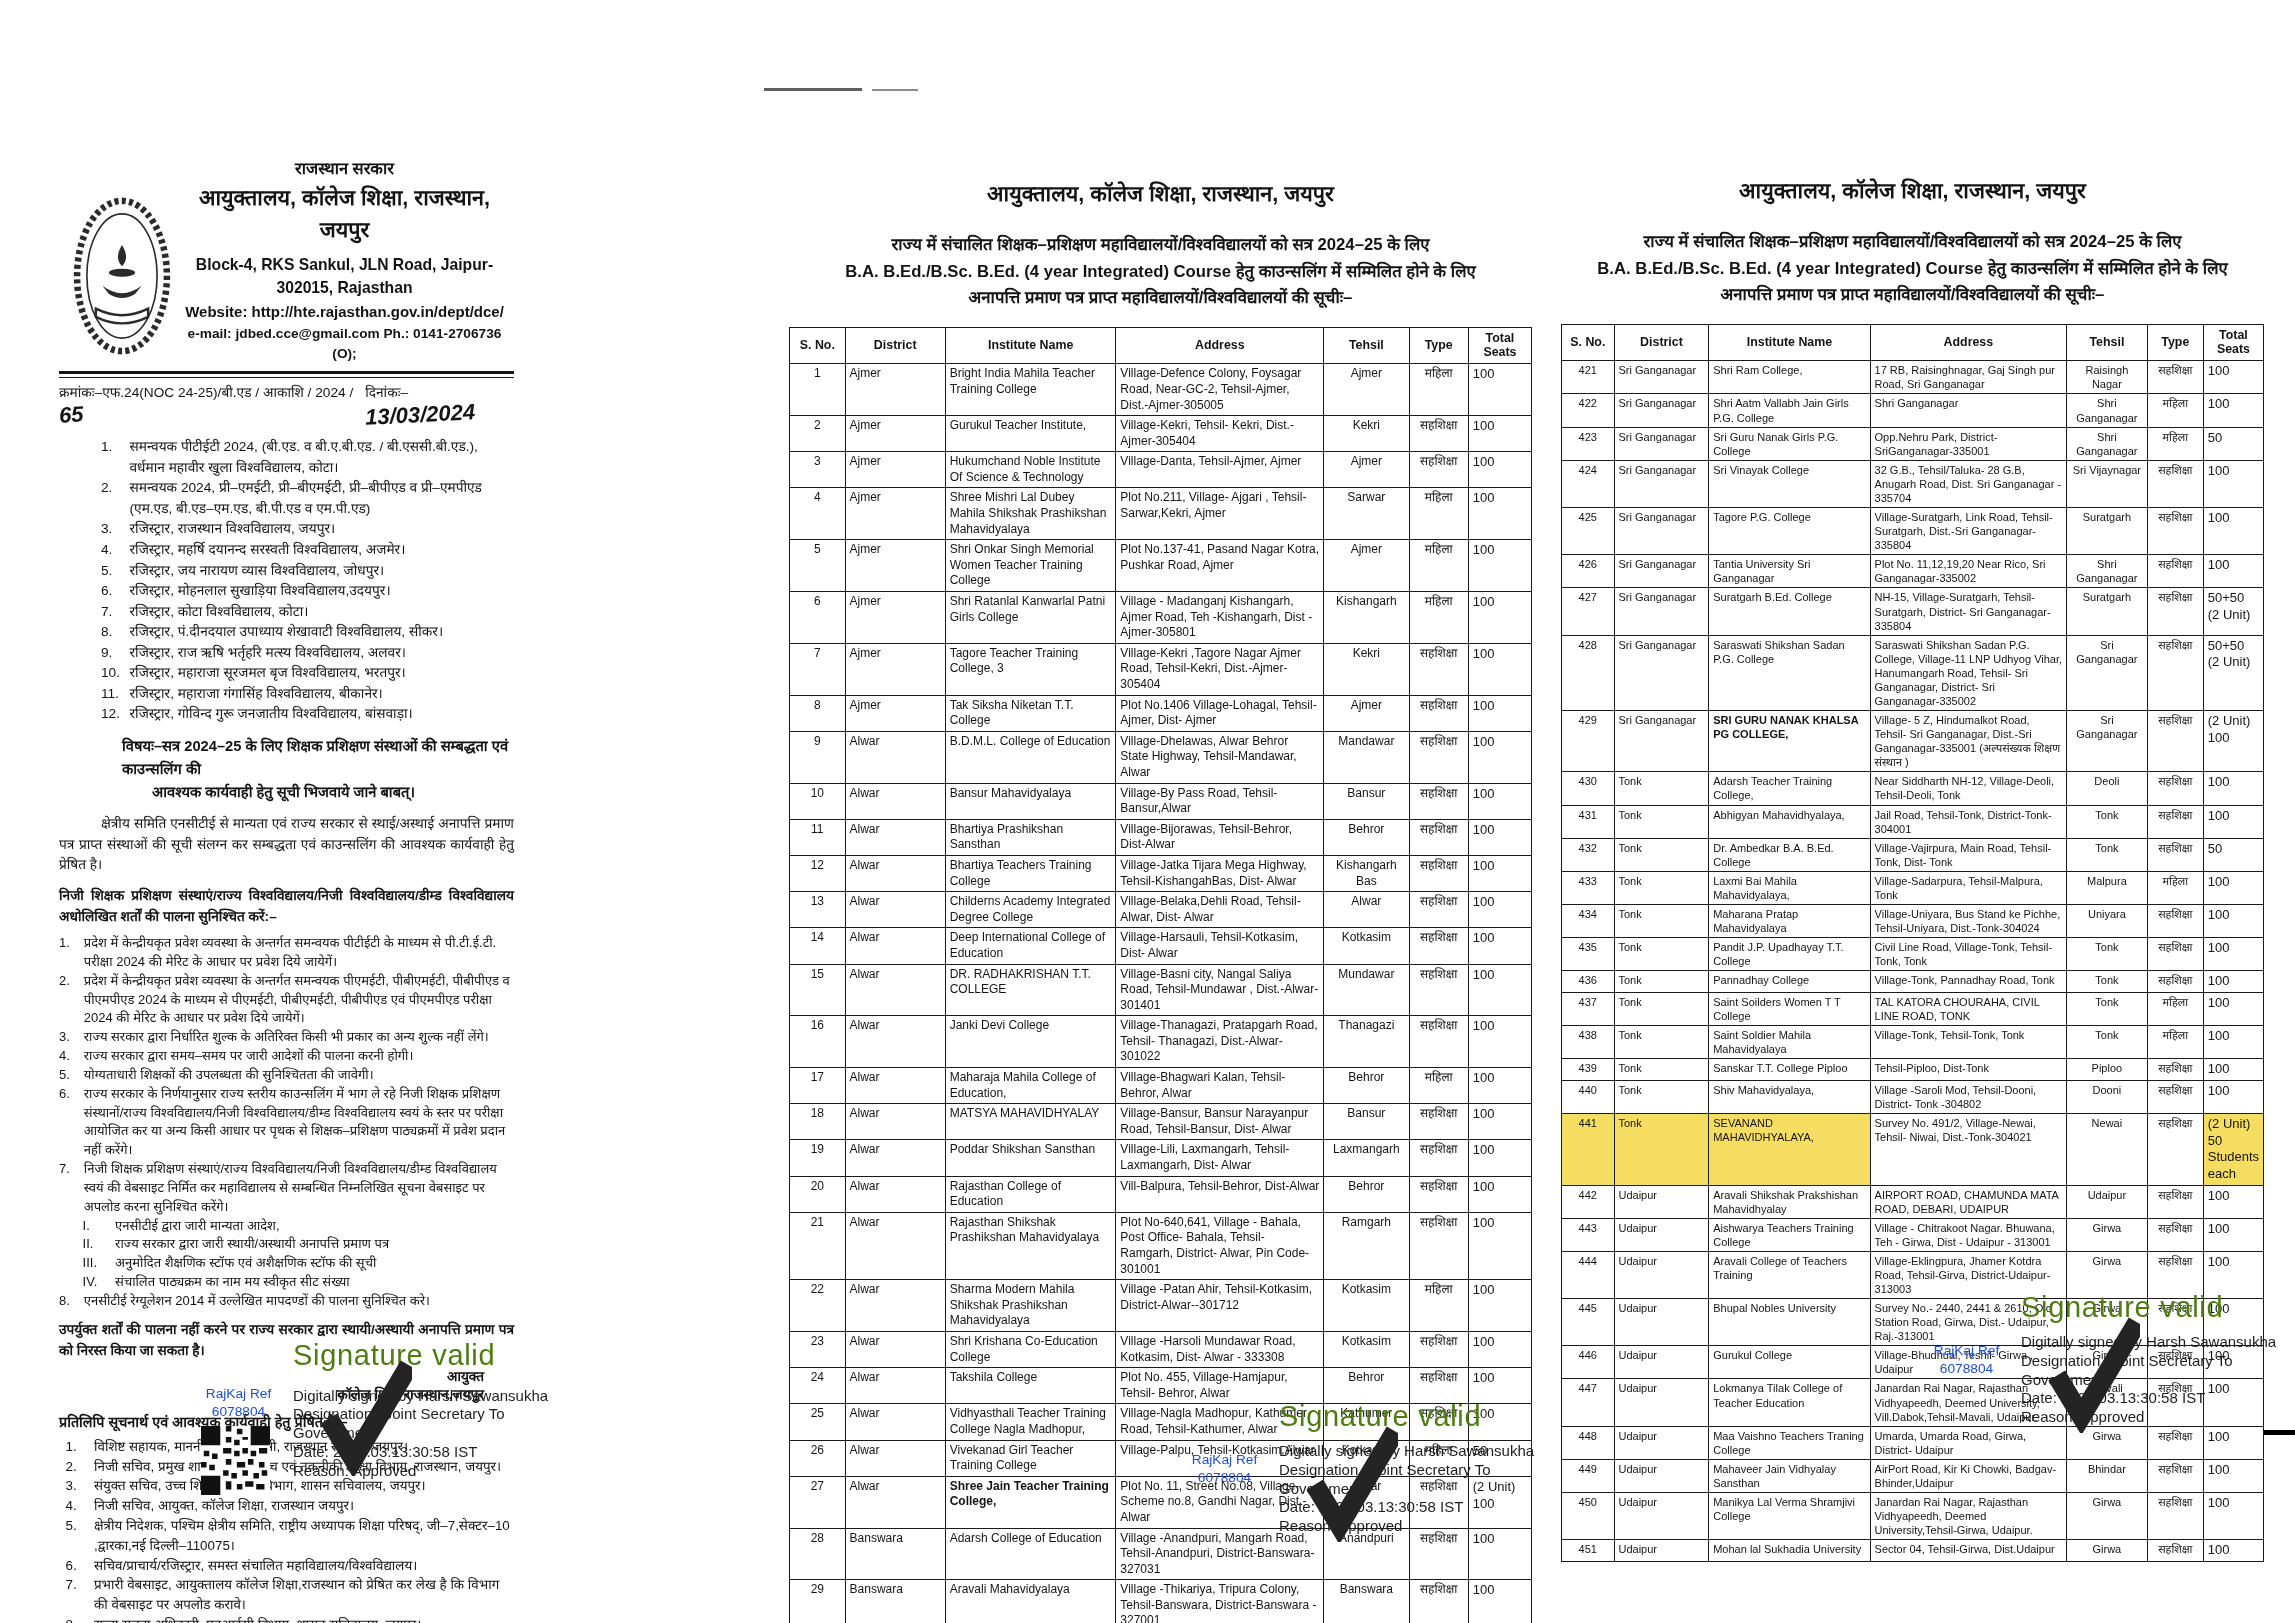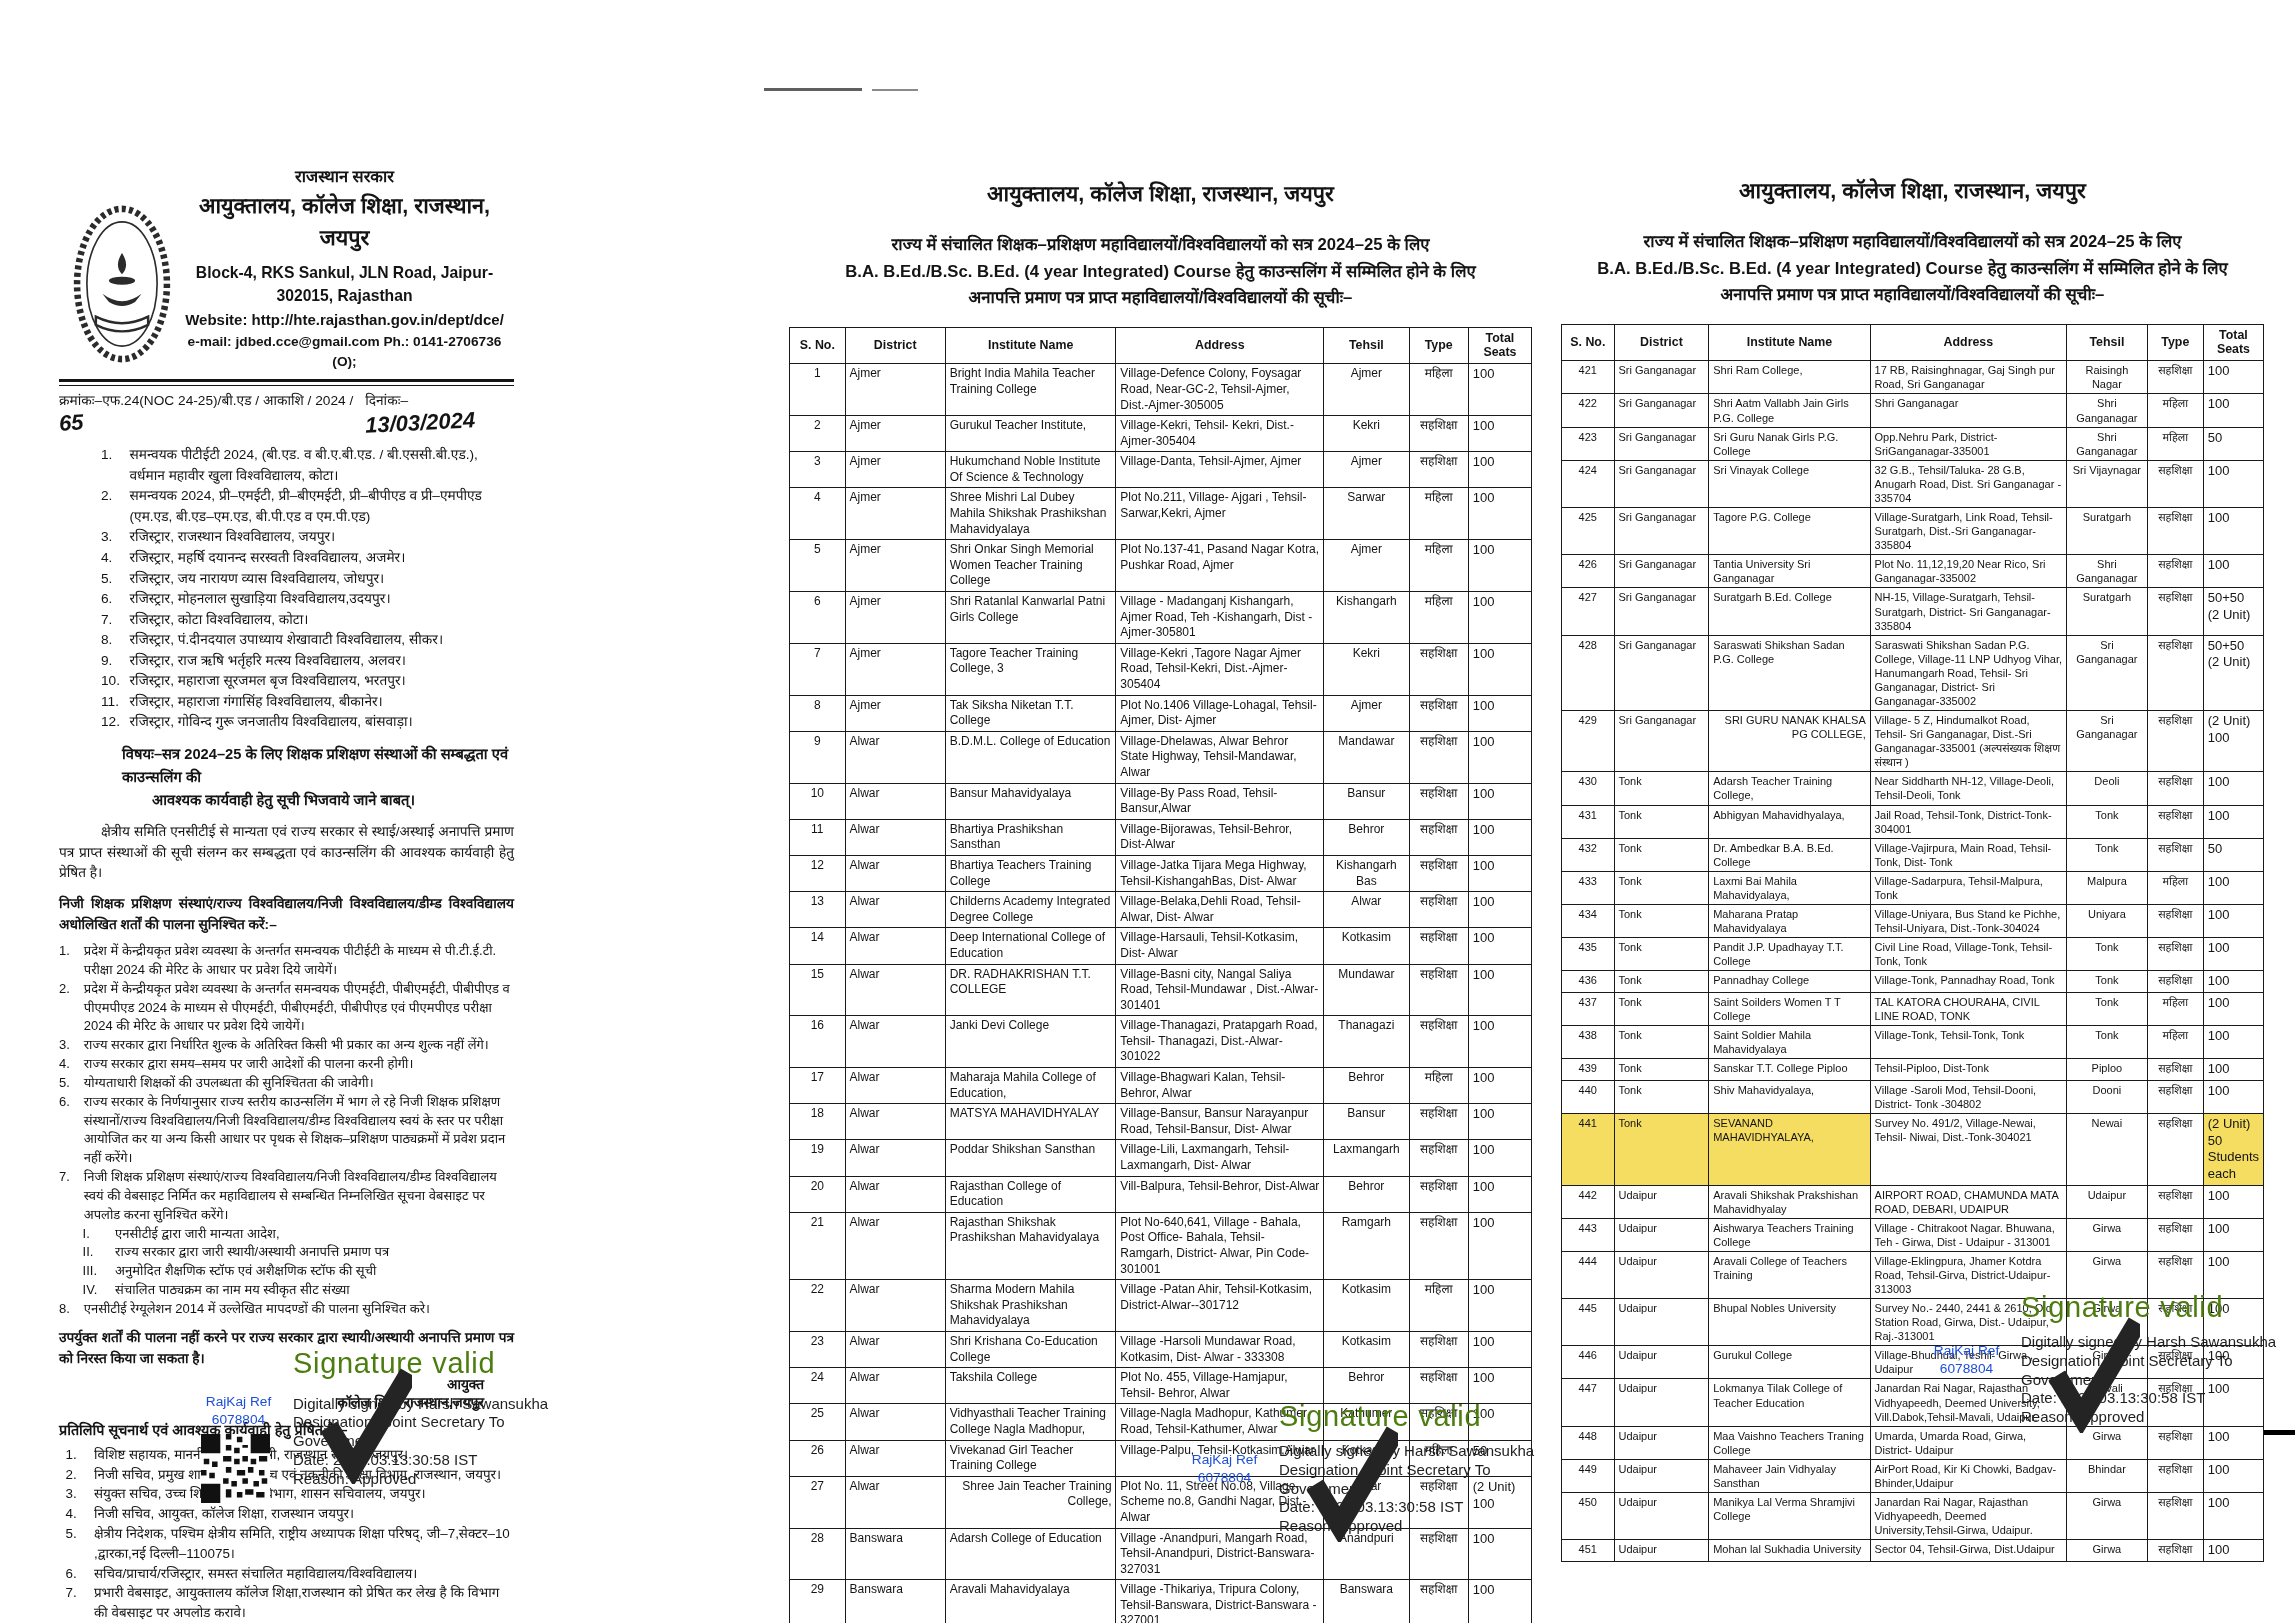--- a/index.html
+++ b/index.html
@@ -1,21 +1,21 @@
 <!DOCTYPE html>
 <html style="font-size:10.5px"><head>
 <meta charset="utf-8">
 <style>
   html,body{margin:0;padding:0;}
   body{width:2295px;height:1623px;background:#f4f4f2;font-family:"Liberation Sans","DejaVu Sans",sans-serif;color:#141414;}
   .canvas{position:absolute;left:0;top:0;width:2295px;height:1623px;background:#ffffff;overflow:hidden;}
   .page{position:absolute;}
 
   
-  #page1{left:59px;top:164px;width:455px;height:1387px;font-size:13.7px;line-height:1.5;}
+  #page1{left:59px;top:156px;width:455px;height:1387px;font-size:13.7px;line-height:1.5;}
   .emblem{position:absolute;left:14.4px;top:38px;}
   .lh-center{margin-left:116px;text-align:center;}
   .lh-govt{font-size:16.4px;font-weight:bold;margin-top:0px;}
   .lh-dept{font-size:21.6px;font-weight:bold;margin-top:1.3px;}
   .lh-addr{font-size:15.7px;font-weight:bold;margin-top:6px;}
   .lh-web{font-size:15px;font-weight:bold;margin-top:1.3px;}
   .lh-mail{font-size:13.7px;font-weight:bold;}
   .rule{margin-top:6.5px;border-top:3.9px solid #151515;border-bottom:1.3px solid #151515;height:2.6px;}
   .refline{display:flex;justify-content:space-between;align-items:flex-start;margin-top:5.2px;font-size:13.7px;}
   .hand{font-size:22px;font-weight:bold;font-style:italic;transform:rotate(-3deg);display:inline-block;line-height:1;}
@@ -52,21 +52,21 @@
   .list-sub{margin-top:25px;text-align:center;font-weight:bold;font-size:16.7px;line-height:1.6;}
   .ctable{border-collapse:collapse;width:100%;margin-top:14.4px;background:#fff;}
   .ctable th,.ctable td{border:1.3px solid #1a1a1a;vertical-align:top;padding:2px 3.9px;}
   .ctable th{font-size:12.4px;text-align:center;vertical-align:middle;padding:3.9px 1.3px;}
   #page2 .ctable td{font-size:12px;line-height:1.3;}
   #page3 .ctable td{font-size:11px;line-height:1.28;}
   .c-sno{text-align:center;}
   .c-tehsil,.c-type{text-align:center;}
   .c-seats{text-align:left;font-size:13px !important;}
   .hl{background:#f5dd62;}
-  td.bold{font-weight:normal;text-align:right;}
+  td.bold{font-weight:bold;}
 
   
   .bar{position:absolute;background:#000;}
   .mark{position:absolute;background:#2a2a2a;}
 </style>
 </head>
 <body>
 
 <div class="canvas">
 

